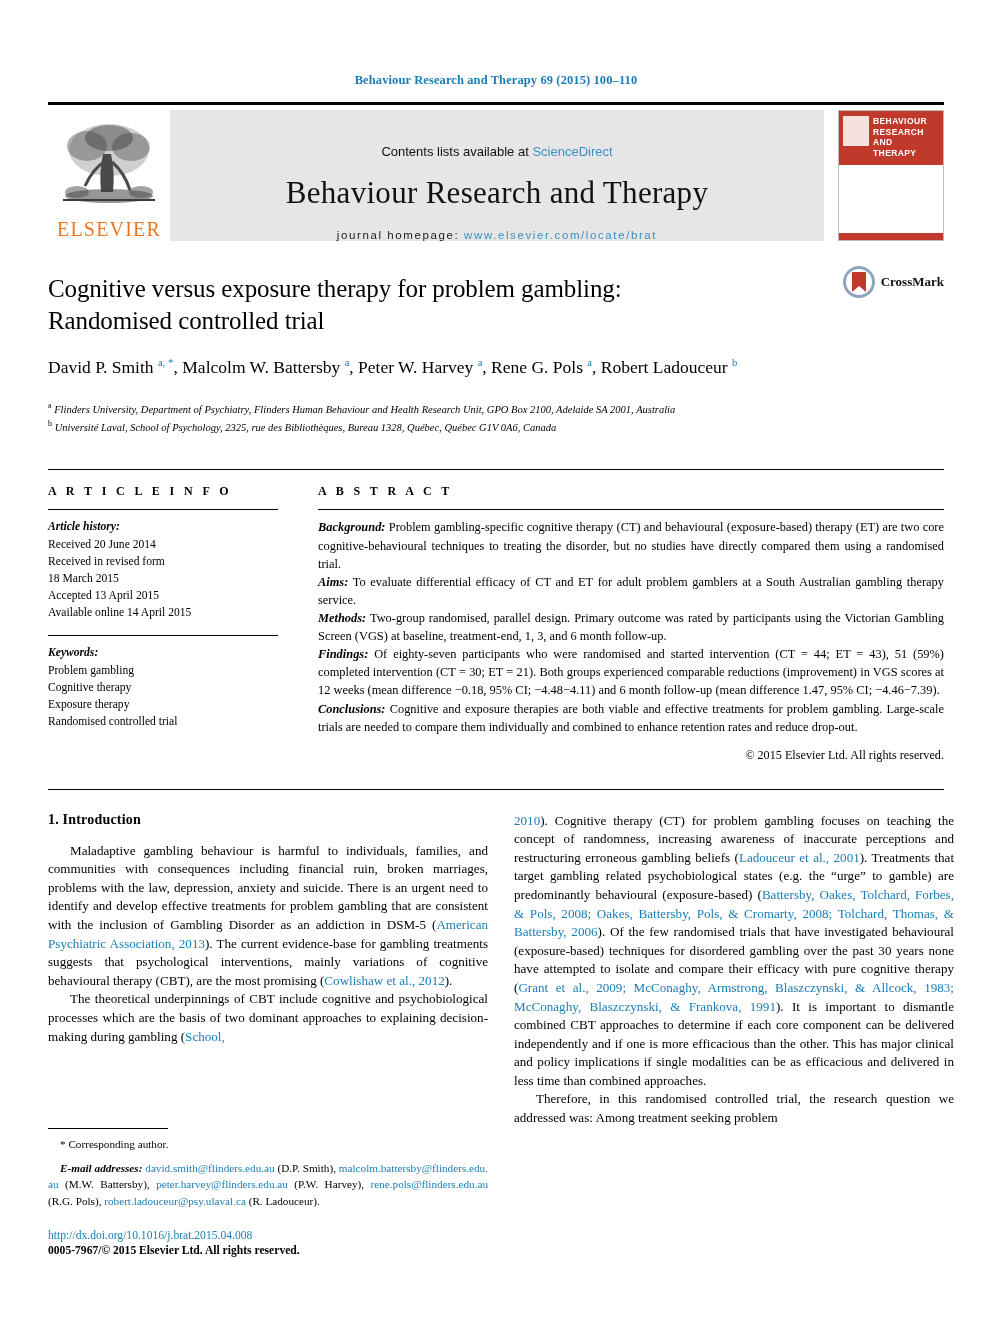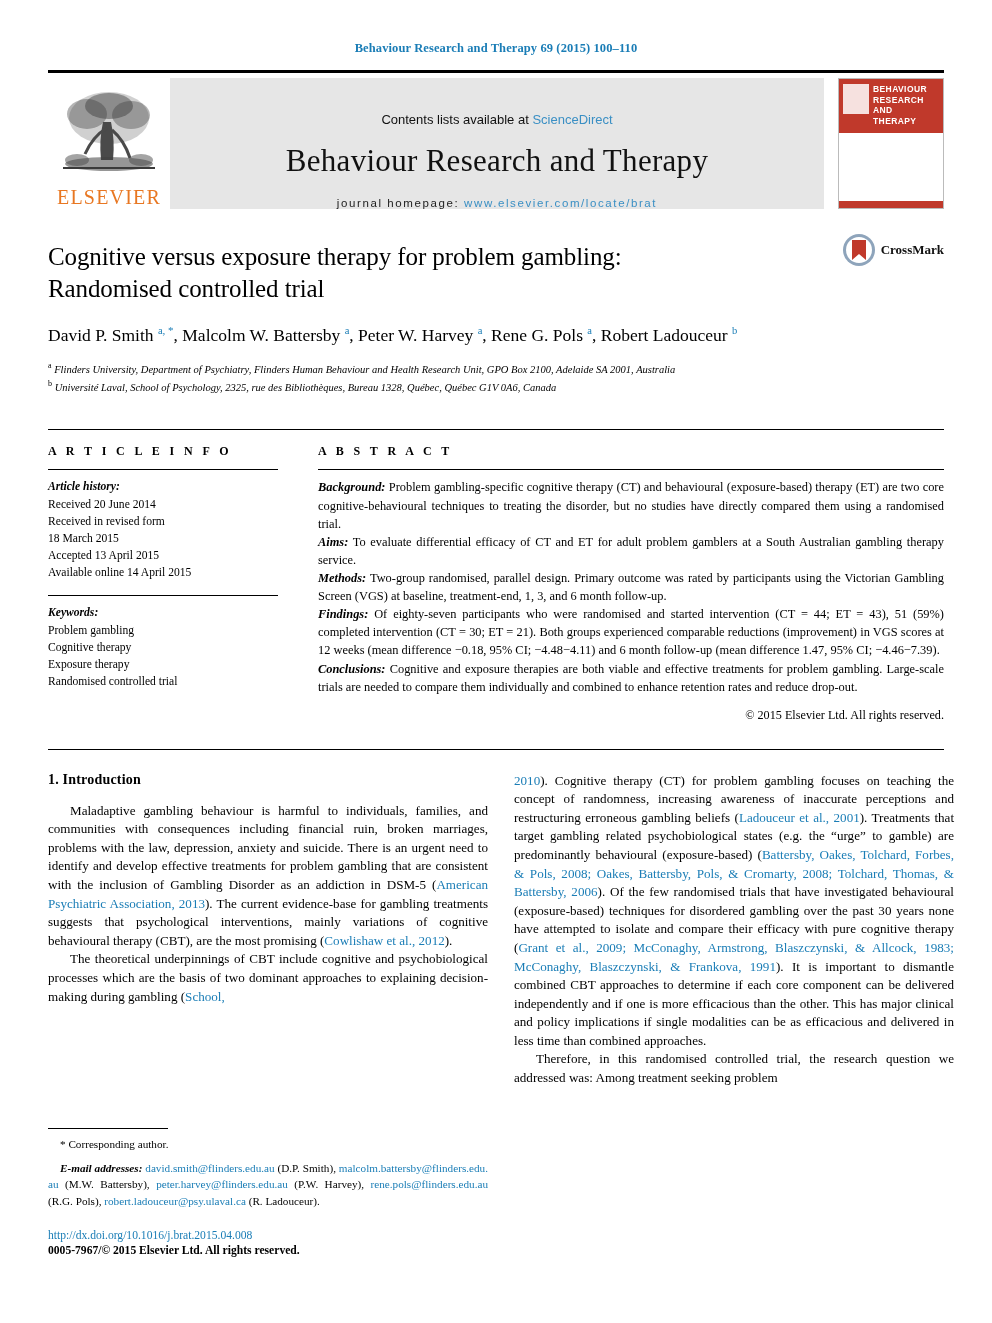--- a/index.html
+++ b/index.html
@@ -21,21 +21,21 @@
     height: 1323px;
     padding: 0;
   }
 
   
   .runhead {
     text-align: center;
     font-size: 12.5px;
     color: #1a7db6;
     font-weight: bold;
-    padding-top: 41px;
+    padding-top: 73px;
     letter-spacing: .1px;
   }
 
   
   .masthead-wrap {
     margin: 14px 48px 0 48px;
     border-top: 3px solid #000;
     padding-top: 0;
     position: relative;
     height: 136px;
@@ -137,21 +137,21 @@
     font-weight: normal;
     line-height: 1.27;
     margin: 0 0 18px 0;
     max-width: 700px;
     letter-spacing: -.1px;
   }
   .authors {
     font-size: 17.5px;
     line-height: 1.45;
     max-width: 700px;
-    margin-bottom: 12px;
+    margin-bottom: 20px;
   }
   sup.aff { font-size: 10.5px; color: #1a7db6; vertical-align: super; }
   sup.star { font-size: 11px; color: #1a7db6; }
   .affiliations {
     font-size: 10.5px;
     font-style: italic;
     line-height: 1.55;
     margin-top: 4px;
   }
   .affiliations sup { font-style: normal; font-size: 8px; }

